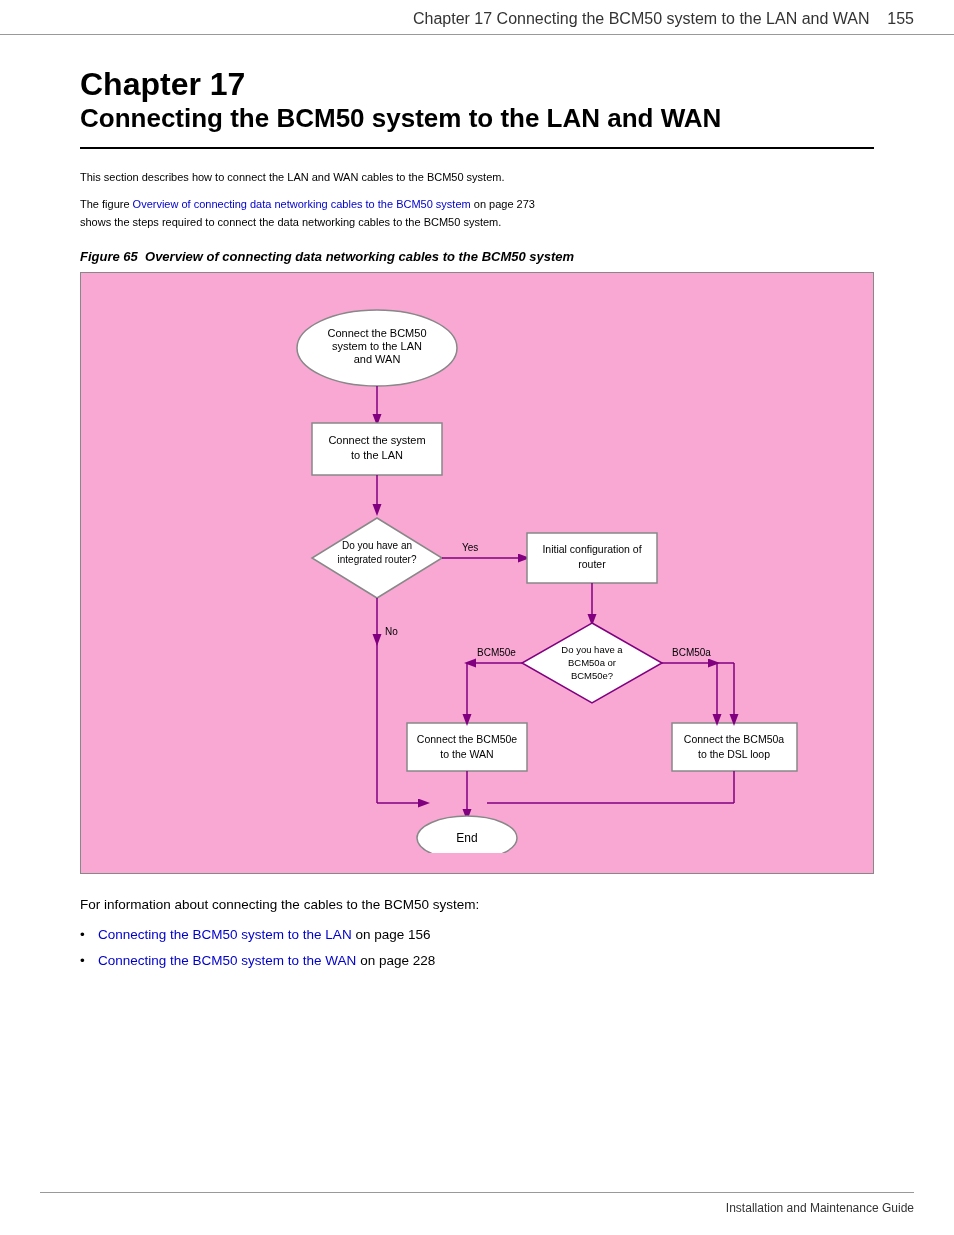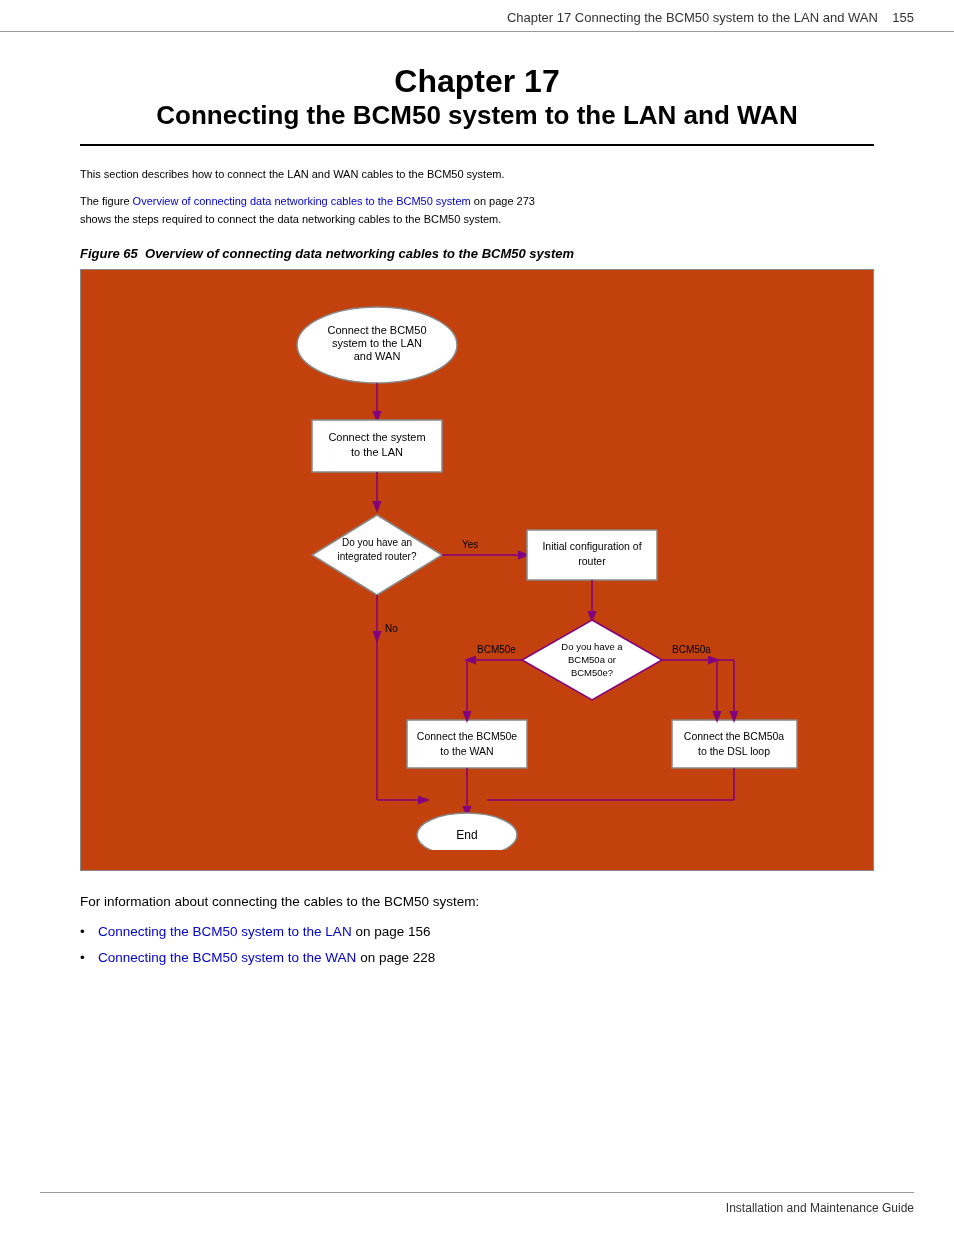--- a/index.html
+++ b/index.html
@@ -13,28 +13,27 @@
       position: relative;
     }
 
     
     .page-header {
       display: flex;
       justify-content: flex-end;
       align-items: center;
       padding: 10px 40px 6px 40px;
       border-bottom: 1px solid #999;
-      font-size: 13px;
+      font-size: 16px;
       color: #333;
     }
 
     
     .chapter-area {
       padding: 30px 80px 0 80px;
-      text-align: center;
     }
     .chapter-number {
       font-size: 32px;
       font-weight: bold;
       line-height: 1.2;
     }
     .chapter-title {
       font-size: 26px;
       font-weight: bold;
       line-height: 1.2;
@@ -67,21 +66,21 @@
 
     .figure-caption span {
       font-weight: bold;
     }
 
     
     .flowchart-box {
       border: 1px solid #888;
       padding: 20px;
       margin-bottom: 20px;
-      background: #c2410c;
+      background: #f9a8d4;
       min-height: 580px;
       position: relative;
       display: flex;
       justify-content: center;
     }
 
     .flowchart-svg {
       width: 680px;
       height: 560px;
     }

